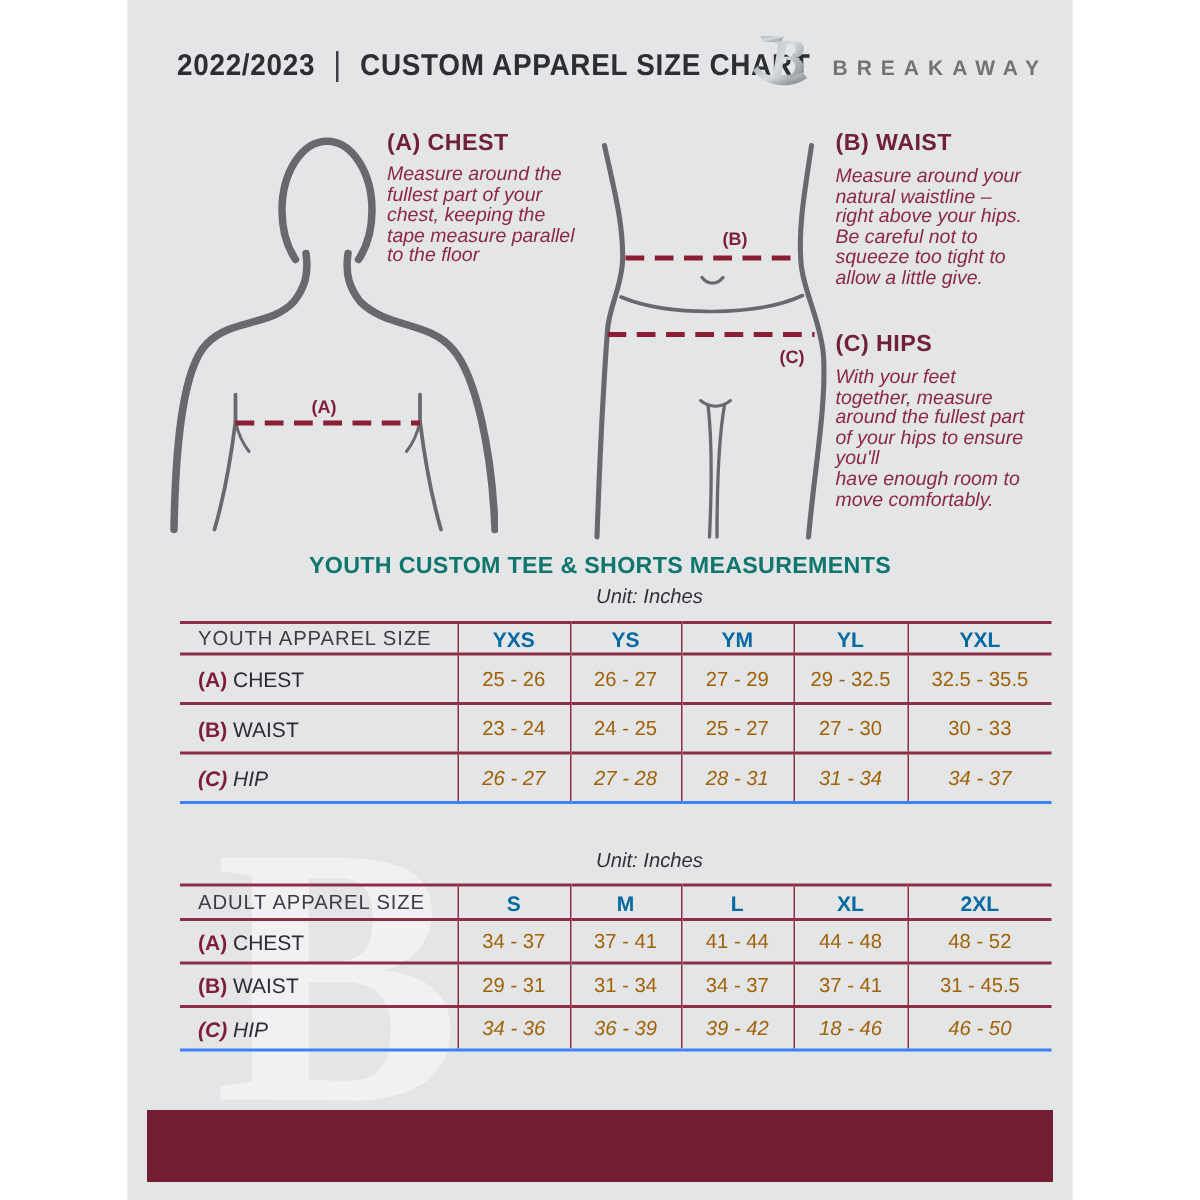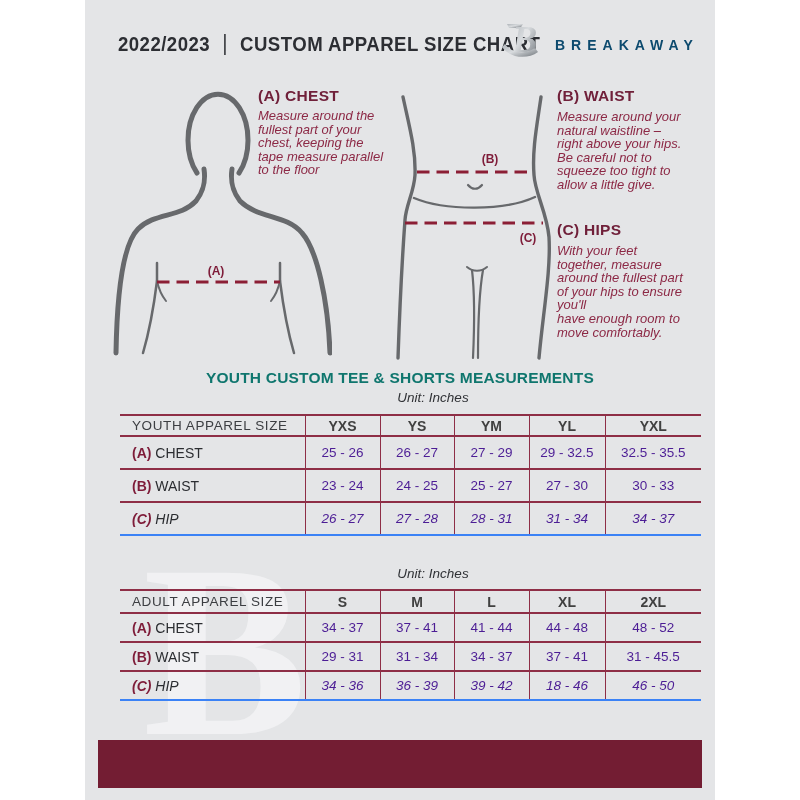--- a/index.html
+++ b/index.html
@@ -9,21 +9,21 @@
   
   .watermark{position:absolute;left:58px;top:528px;font-family:"Liberation Serif",serif;
     font-weight:bold;font-size:246px;line-height:1;color:rgba(251,252,253,0.55);}
 
   
   .hdr{position:absolute;left:33px;top:31px;display:flex;align-items:center;gap:13px;
     font-weight:700;font-size:20px;letter-spacing:.5px;color:#2c2e33;transform:scaleX(.93);
     transform-origin:left center;white-space:nowrap;}
   .hdr .sep{font-weight:400;color:#3a3c40;font-size:22px;position:relative;top:-1px;}
   .brand{position:absolute;left:470px;top:37px;font-weight:700;font-size:14px;
-    letter-spacing:6px;color:#0c4a6e;white-space:nowrap;}
+    letter-spacing:6px;color:#737373;white-space:nowrap;}
   .logo{position:absolute;left:415px;top:15px;}
 
   
   .inst-h{position:absolute;font-weight:700;font-size:15.5px;letter-spacing:.3px;color:#70203a;}
   .inst-b{position:absolute;font-style:italic;font-size:13px;line-height:13.6px;
     color:#8c2845;white-space:pre-line;}
   #instA-h{left:173px;top:87px;}   #instA-b{left:173px;top:109px;width:145px;}
   #instB-h{left:472px;top:87px;}   #instB-b{left:472px;top:110px;width:158px;}
   #instC-h{left:472px;top:221px;}  #instC-b{left:472px;top:244px;width:158px;}
 
@@ -39,26 +39,26 @@
   #adult-title{top:549px;} #adult-unit{top:566px;}
 
   table{position:absolute;left:35px;border-collapse:collapse;table-layout:fixed;width:581px;
     background:transparent;}
   #youth-table{top:414px;} #adult-table{top:589px;}
   col.c1{width:185px;} col.c2{width:75px;} col.c3{width:74px;} col.c4{width:75px;}
   col.c5{width:76px;} col.c6{width:96px;}
   th,td{border-top:2px solid #8e2e46;padding:0;}
   tbody tr:last-child th, tbody tr:last-child td{border-bottom:2px solid #3b82f6;font-style:italic;}
   .val{border-left:1.5px solid #8e2e46;text-align:center;}
-  thead th.val{font-weight:700;font-size:14px;color:#404040;}
+  thead th.val{font-weight:700;font-size:14px;color:#0369a1;}
   th.size-label{font-weight:400;font-size:13.5px;letter-spacing:.6px;color:#3c3e42;
     text-align:left;padding-left:12px;}
   td.rowlabel{font-size:14px;color:#2b2d31;text-align:left;padding-left:12px;}
   td.rowlabel b{color:#7e1c39;font-weight:700;}
-  td.val{font-size:13.5px;color:#4c1d95;}
+  td.val{font-size:13.5px;color:#a16207;}
   #youth-table thead tr{height:21px;} #youth-table tbody tr{height:33px;}
   #adult-table thead tr{height:23px;} #adult-table tbody tr{height:29px;}
 
   .footer-bar{position:absolute;left:13px;top:740px;width:604px;height:48px;background:#731d33;}
 
   svg text.mark{font-family:"Liberation Sans",sans-serif;font-weight:700;font-size:12px;fill:#7e1c39;}
 </style>
 </head>
 <body>
 

